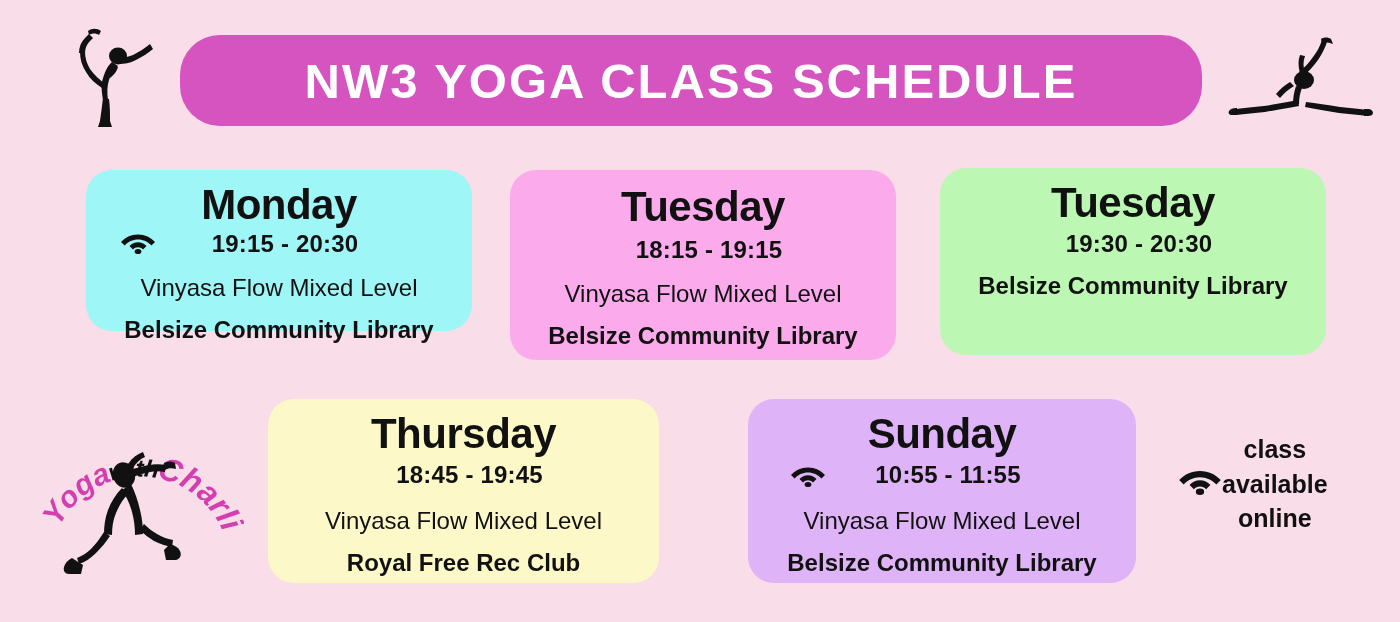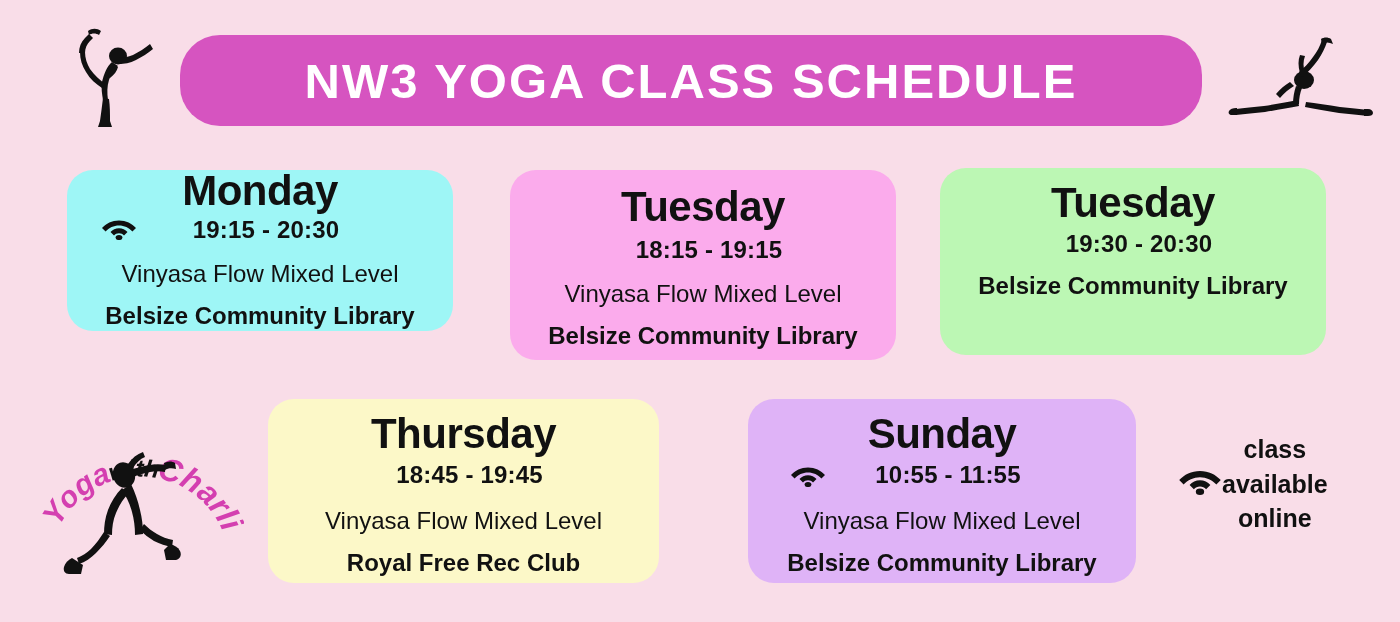--- a/index.html
+++ b/index.html
@@ -74,21 +74,21 @@
   }
   .card-class b{ font-weight:bold; }
   .card-venue{
     font-size:24px;
     font-weight:bold;
     color:#111111;
     white-space:nowrap;
   }
 
   
-  #card-0{ left:67px;  top:170px; width:386px; height:161px; background:#9ef6f6; }
+  #card-0{ left:86px;  top:170px; width:386px; height:161px; background:#9ef6f6; padding-top:14px; }
   #card-1{ left:510px; top:170px; width:386px; height:190px; background:#fbabec; padding-top:16px; }
   #card-2{ left:940px; top:168px; width:386px; height:187px; background:#bcf7b4; padding-top:14px; }
   #card-3{ left:268px; top:399px; width:391px; height:184px; background:#fcf8c8; padding-top:14px; }
   #card-4{ left:748px; top:399px; width:388px; height:184px; background:#dfb3f7; padding-top:14px; }
 
   #card-0 .card-timerow{ margin-top:4px; }
   #card-1 .card-timerow{ margin-top:8px; }
   #card-2 .card-timerow{ margin-top:6px; }
   #card-3 .card-timerow{ margin-top:6px; }
   #card-4 .card-timerow{ margin-top:6px; }

